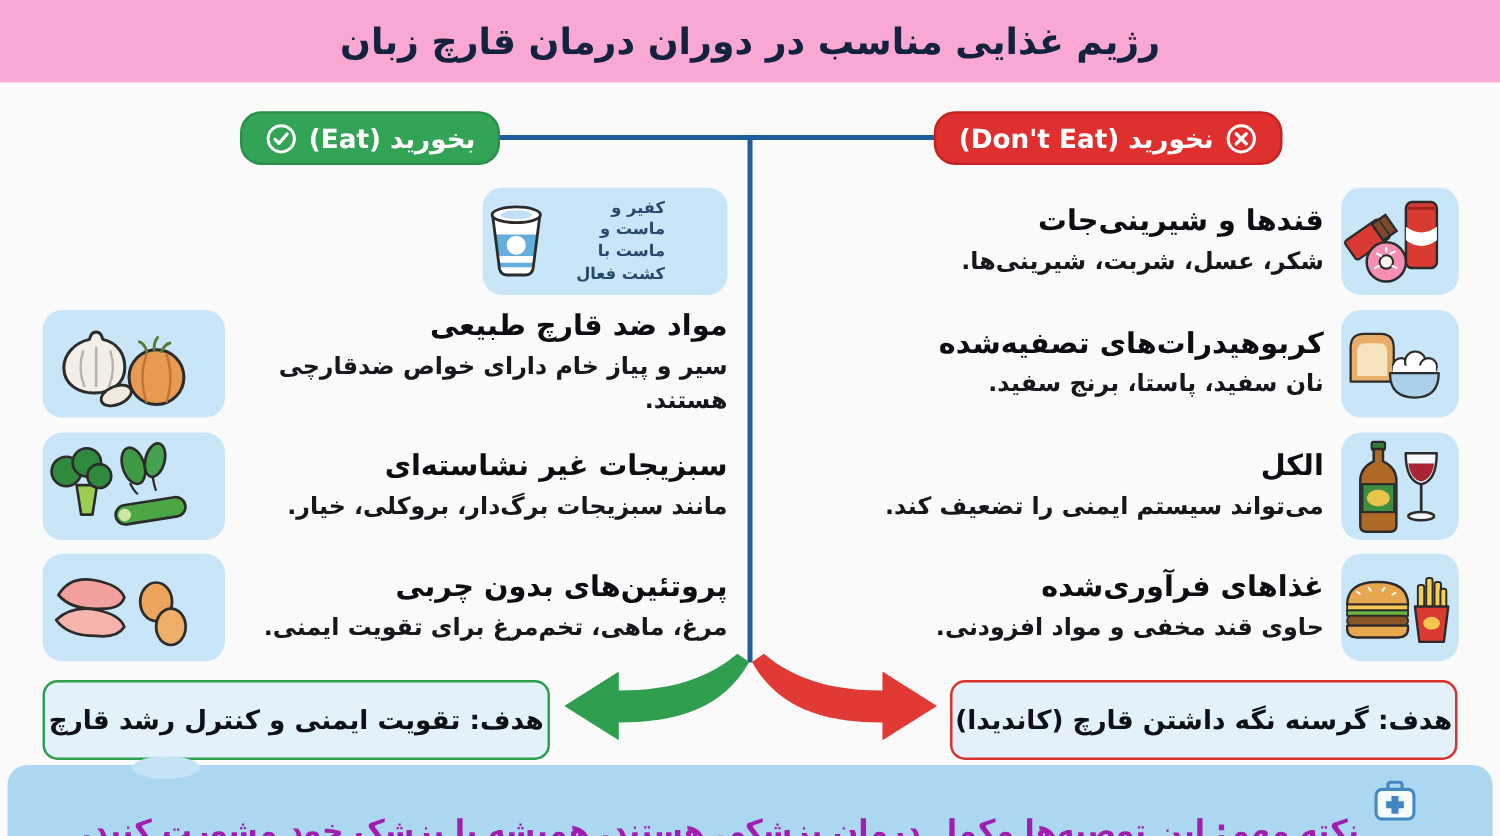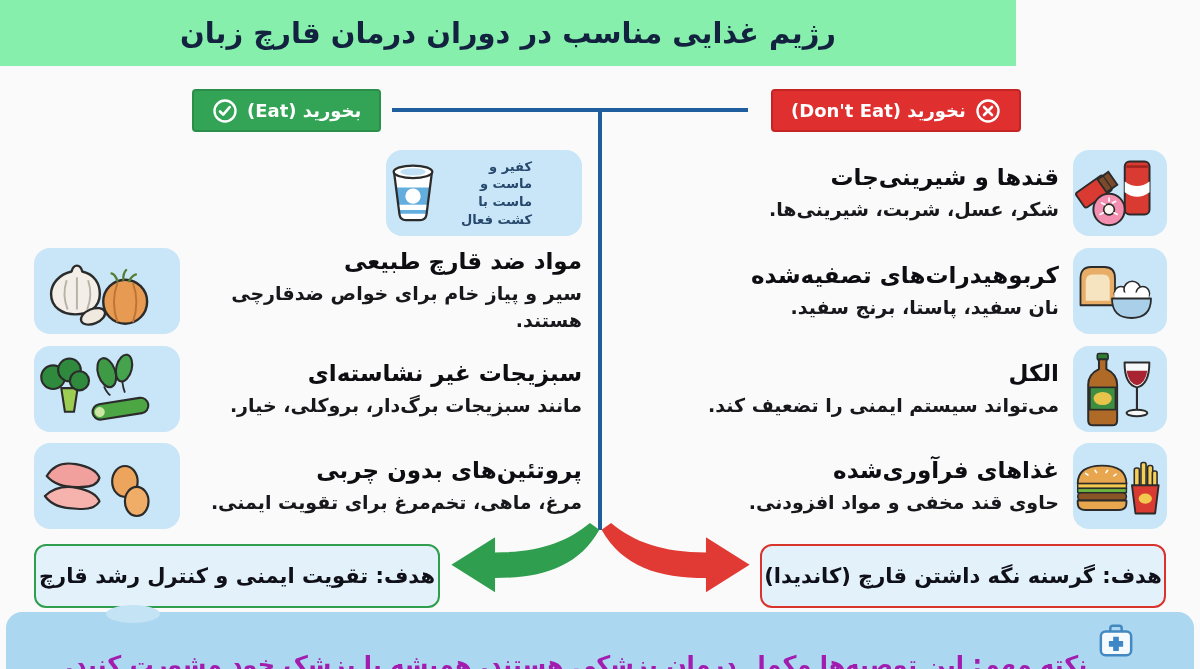--- a/index.html
+++ b/index.html
@@ -1,26 +1,26 @@
 <!DOCTYPE html>
 <html lang="fa" dir="rtl"><head>
 <meta charset="utf-8">
 <style>
   html,body{margin:0;padding:0;background:#e8e8e8;}
   .canvas{position:relative;width:1200px;height:669px;overflow:hidden;background:#fafafa;
           direction:rtl;font-family:"DejaVu Sans",sans-serif;color:#0e0e14;}
   
-  .title-bar{position:absolute;top:0;left:0;width:1016px;height:66px;background:#86efac;
+  .title-bar{position:absolute;top:0;left:0;width:1200px;height:66px;background:#f9a8d4;
              display:flex;align-items:center;justify-content:center;}
   .title-bar h1{margin:0;font-size:29px;font-weight:700;color:#13223f;letter-spacing:0;}
   
   .pill{position:absolute;top:89px;height:43px;display:flex;align-items:center;gap:9px;
-        padding:0 18px;border-radius:4px;color:#fff;font-size:18px;font-weight:700;box-sizing:border-box;}
+        padding:0 18px;border-radius:17px;color:#fff;font-size:21px;font-weight:700;box-sizing:border-box;}
   .pill-eat{left:192px;background:#33a456;border:2px solid #2b8f4a;}
-  .pill-dont{left:771px;background:#e02f2f;border:2px solid #c42424;}
+  .pill-dont{left:747px;background:#e02f2f;border:2px solid #c42424;}
   
   .hline,.vline{position:absolute;background:#1e5d9e;}
   .hline{height:3.5px;top:108px;}
   .hline-l{left:392px;width:208px;}
   .hline-r{left:600px;width:148px;}
   .vline{left:598px;top:108px;width:3.5px;height:422px;}
   
   .row{position:absolute;height:88px;display:flex;align-items:center;}
   .row-l{left:34px;width:548px;justify-content:space-between;}
   .row-r{left:618px;width:549px;justify-content:flex-start;gap:14px;}
@@ -96,21 +96,21 @@
           <ellipse cx="30" cy="9.5" rx="21.5" ry="7" fill="#ffffff" stroke="#2b2b2b" stroke-width="2.5"></ellipse>
           <ellipse cx="30" cy="9.5" rx="14" ry="4" fill="#bfe0f5"></ellipse>
         </svg>
       </span>
     </div>
   </div>
 
   <div class="row row-l r2">
     <div class="item-text">
       <div class="item-title">مواد ضد قارچ طبیعی</div>
-      <div class="item-desc">سیر و پیاز خام برای خواص ضدقارچی هستند.</div>
+      <div class="item-desc">سیر و پیاز خام دارای خواص ضدقارچی هستند.</div>
     </div>
     <div class="tile tile-n">
       <span>
         <svg width="118" height="78" viewBox="0 0 120 80">
           <path d="M38 20 c2-8 9-8 11 0 c13 3 18 13 18 23 c0 14-12 21-25 21 c-13 0-25-7-25-21 c0-10 8-20 21-23 z" fill="#f3efe8" stroke="#2b2b2b" stroke-width="2.5" stroke-linejoin="round"></path>
           <path d="M43.5 26 v33 M33 29 q-5 15 1 30 M55 29 q5 15-1 30" fill="none" stroke="#b9b2a6" stroke-width="2"></path>
           <ellipse cx="60" cy="66" rx="13" ry="7.5" transform="rotate(-22 60 66)" fill="#efe9df" stroke="#2b2b2b" stroke-width="2.3"></ellipse>
           <circle cx="93" cy="51" r="22.5" fill="#e69a52" stroke="#2b2b2b" stroke-width="2.5"></circle>
           <path d="M85 30 q-2-7-6-8 M91 28.5 q0-7 3-10 M97 30 q3-6 7-7" fill="none" stroke="#557d35" stroke-width="2.4" stroke-linecap="round"></path>
           <path d="M85 32 q-7 19 0 40 M101 32 q7 19 0 40" fill="none" stroke="#bd7436" stroke-width="2"></path>

